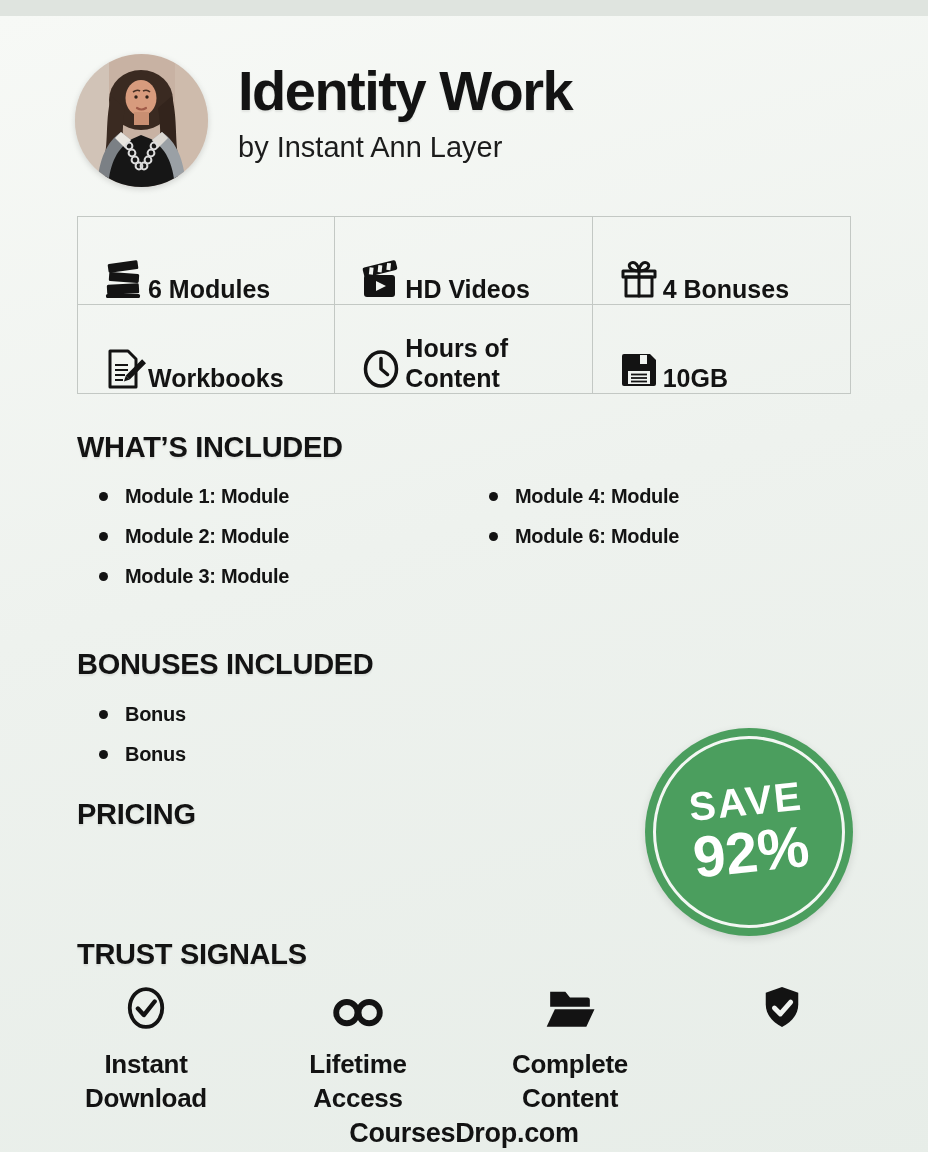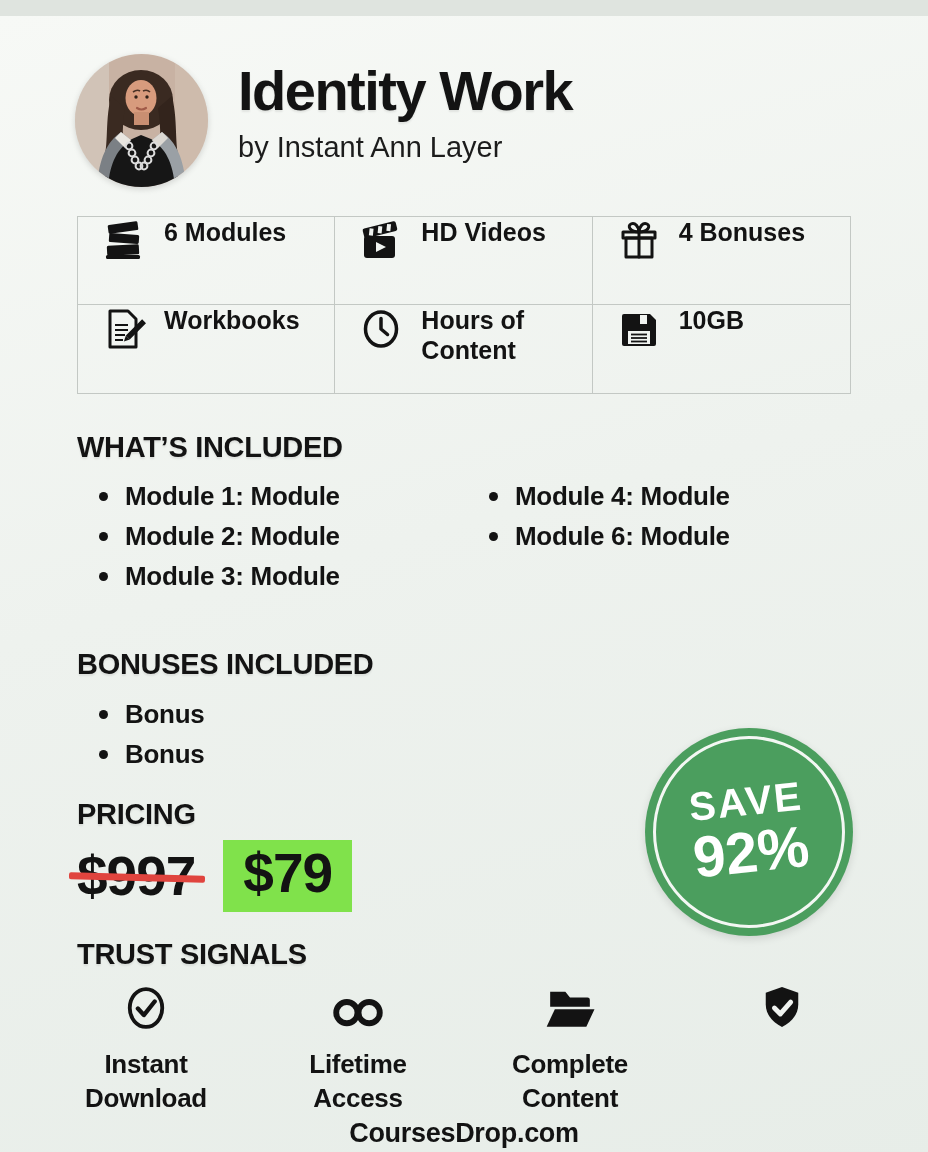--- a/index.html
+++ b/index.html
@@ -25,41 +25,41 @@
     line-height: 1.05; text-shadow: 0 2px 2px rgba(0,0,0,.08);
   }
   .subtitle { font-size: 29px; font-weight: 400; margin-top: 10px; color: #1c1c1c; }
   
   .features {
     position: absolute; left: 77px; top: 200px;
     width: 774px; height: 178px;
     display: grid; grid-template-columns: repeat(3,1fr); grid-template-rows: repeat(2,1fr);
     border: 1px solid #c3c8c4;
   }
-  .cell { display: flex; align-items: flex-start; gap: 16px; padding-left: 22px; border-right: 1px solid #c3c8c4; }
+  .cell { display: flex; align-items: flex-end; padding-left: 22px; border-right: 1px solid #c3c8c4; }
   .cell:nth-child(3n) { border-right: none; }
   .cell:nth-child(-n+3) { border-bottom: 1px solid #c3c8c4; }
   .ficon { flex: 0 0 auto; width: 48px; height: 48px; display: flex; align-items: center; justify-content: center; }
   .flabel { font-size: 25px; font-weight: 600; line-height: 1.2; max-width: 160px; }
   
   .sec {
     position: absolute; left: 77px;
     font-size: 29px; font-weight: bold; letter-spacing: -0.3px;
     text-shadow: 0 2px 2px rgba(0,0,0,.08);
   }
   #h-included { top: 415px; }
   #h-bonuses  { top: 632px; }
   #h-pricing  { top: 782px; }
   #h-trust    { top: 922px; }
   
   .modules { position: absolute; left: 97px; top: 460px; width: 760px; display: flex; }
   .modules ul:first-child { width: 390px; }
   ul.blist { list-style: none; }
   ul.blist li {
-    position: relative; font-size: 26px; font-weight: 600;
+    position: relative; font-size: 20px; font-weight: 600;
     line-height: 40px; padding-left: 28px; letter-spacing: -0.3px;
   }
   ul.blist li::before {
     content: ""; position: absolute; left: 2px; top: 16px;
     width: 9px; height: 9px; border-radius: 50%; background: #131313;
   }
   .bonus-list { position: absolute; left: 97px; top: 678px; }
   
   .price-row { position: absolute; left: 77px; top: 824px; display: flex; align-items: center; gap: 28px; }
   .old-price {
@@ -243,24 +243,20 @@
     </ul>
   </div>
 
   <div class="sec" id="h-bonuses">BONUSES INCLUDED</div>
   <ul class="blist bonus-list">
     <li>Bonus</li>
     <li>Bonus</li>
   </ul>
 
   <div class="sec" id="h-pricing">PRICING</div>
-  <div class="price-row">
-    <span class="old-price">$997</span>
-    <span class="new-price">$79</span>
-  </div>
 
   <div class="badge">
     <div class="badge-inner">
       <div class="badge-l1">SAVE</div>
       <div class="badge-l2">92%</div>
     </div>
   </div>
 
   <div class="sec" id="h-trust">TRUST SIGNALS</div>
   <div class="trust-row">

